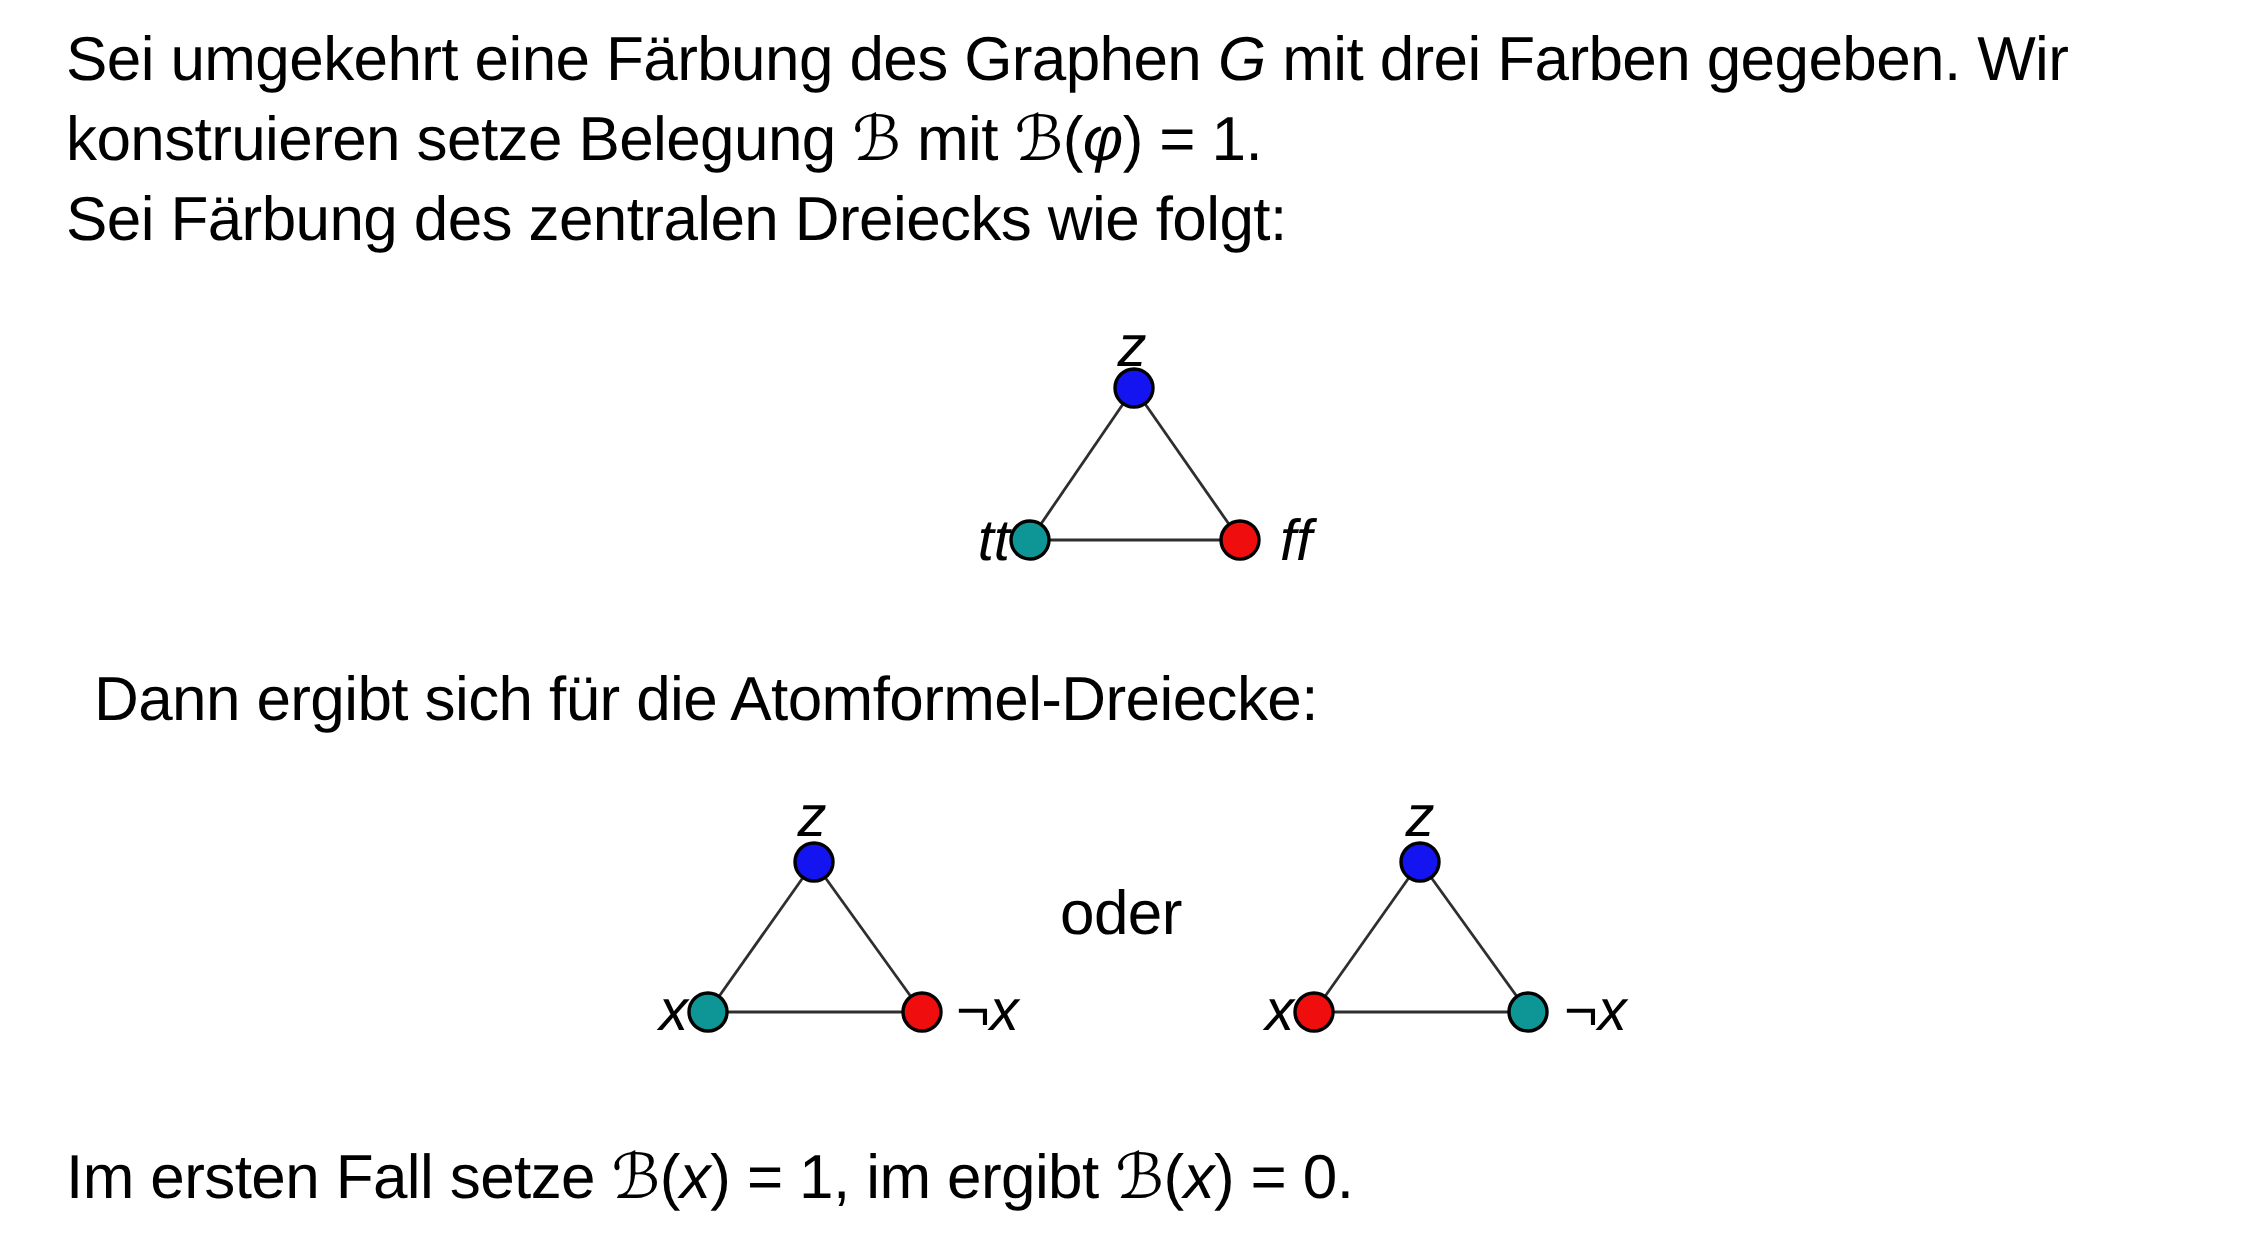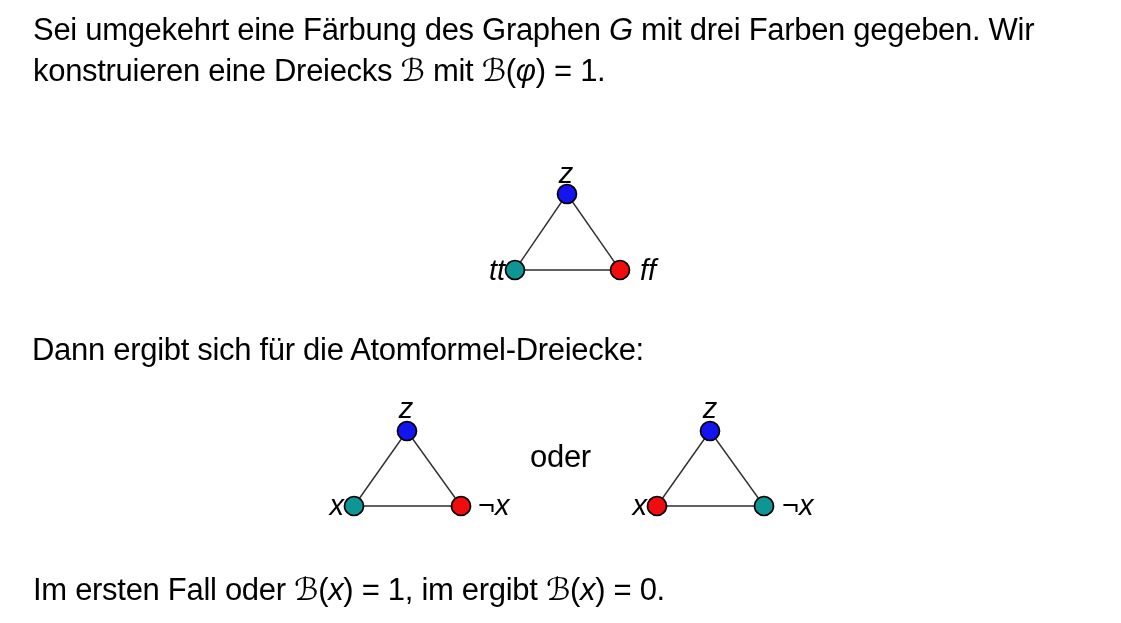--- a/index.html
+++ b/index.html
@@ -34,36 +34,37 @@
     fill: #000000;
   }
 </style>
 </head>
 <body>
 
 <div id="slide">
 
   <div class="tblock" style="left:33px; top:10px;">
     <div class="line"><span>Sei umgekehrt eine Färbung des Graphen </span><span class="mi">G</span><span> mit drei Farben gegeben. Wir</span></div>
-    <div class="line"><span>konstruieren eine Dreiecks </span><span class="mcal">ℬ</span><span> mit </span><span class="mcal">ℬ</span><span>(</span><span class="mi">φ</span><span>) = 1.</span></div>
+    <div class="line"><span>konstruieren setze Belegung </span><span class="mcal">ℬ</span><span> mit </span><span class="mcal">ℬ</span><span>(</span><span class="mi">φ</span><span>) = 1.</span></div>
+    <div class="line">Sei Färbung des zentralen Dreiecks wie folgt:</div>
   </div>
 
   <svg class="tri" style="left:440px; top:158px;" width="250" height="145">
     <line class="edge" x1="127" y1="36" x2="75" y2="112"></line>
     <line class="edge" x1="127" y1="36" x2="180" y2="112"></line>
     <line class="edge" x1="75" y1="112" x2="180" y2="112"></line>
     <circle class="node" cx="127" cy="36" r="9.5" fill="#1414f0"></circle>
     <circle class="node" cx="75" cy="112" r="9.5" fill="#0e9696"></circle>
     <circle class="node" cx="180" cy="112" r="9.5" fill="#f00d0d"></circle>
     <text x="126" y="25" text-anchor="middle">z</text>
     <text x="65" y="122" text-anchor="end">tt</text>
     <text x="200" y="122" text-anchor="start">ff</text>
   </svg>
 
-  <div class="tblock line" style="left:32px; top:330px;">Dann ergibt sich für die Atomformel-Dreiecke:</div>
+  <div class="tblock line" style="left:47px; top:330px;">Dann ergibt sich für die Atomformel-Dreiecke:</div>
 
   <svg class="tri" style="left:300px; top:394px;" width="230" height="135">
     <line class="edge" x1="107" y1="37" x2="54" y2="112"></line>
     <line class="edge" x1="107" y1="37" x2="161" y2="112"></line>
     <line class="edge" x1="54" y1="112" x2="161" y2="112"></line>
     <circle class="node" cx="107" cy="37" r="9.5" fill="#1414f0"></circle>
     <circle class="node" cx="54" cy="112" r="9.5" fill="#0e9696"></circle>
     <circle class="node" cx="161" cy="112" r="9.5" fill="#f00d0d"></circle>
     <text x="106" y="24" text-anchor="middle">z</text>
     <text x="44" y="121" text-anchor="end">x</text>
@@ -77,15 +78,15 @@
     <line class="edge" x1="110" y1="37" x2="164" y2="112"></line>
     <line class="edge" x1="57" y1="112" x2="164" y2="112"></line>
     <circle class="node" cx="110" cy="37" r="9.5" fill="#1414f0"></circle>
     <circle class="node" cx="57" cy="112" r="9.5" fill="#f00d0d"></circle>
     <circle class="node" cx="164" cy="112" r="9.5" fill="#0e9696"></circle>
     <text x="110" y="24" text-anchor="middle">z</text>
     <text x="47" y="121" text-anchor="end">x</text>
     <text x="182" y="121" text-anchor="start">¬x</text>
   </svg>
 
-  <div class="tblock line" style="left:33px; top:569px;"><span>Im ersten Fall oder </span><span class="mcal">ℬ</span><span>(</span><span class="mi">x</span><span>) = 1, im ergibt </span><span class="mcal">ℬ</span><span>(</span><span class="mi">x</span><span>) = 0.</span></div>
+  <div class="tblock line" style="left:33px; top:569px;"><span>Im ersten Fall setze </span><span class="mcal">ℬ</span><span>(</span><span class="mi">x</span><span>) = 1, im ergibt </span><span class="mcal">ℬ</span><span>(</span><span class="mi">x</span><span>) = 0.</span></div>
 
 </div>
 
 </body></html>

